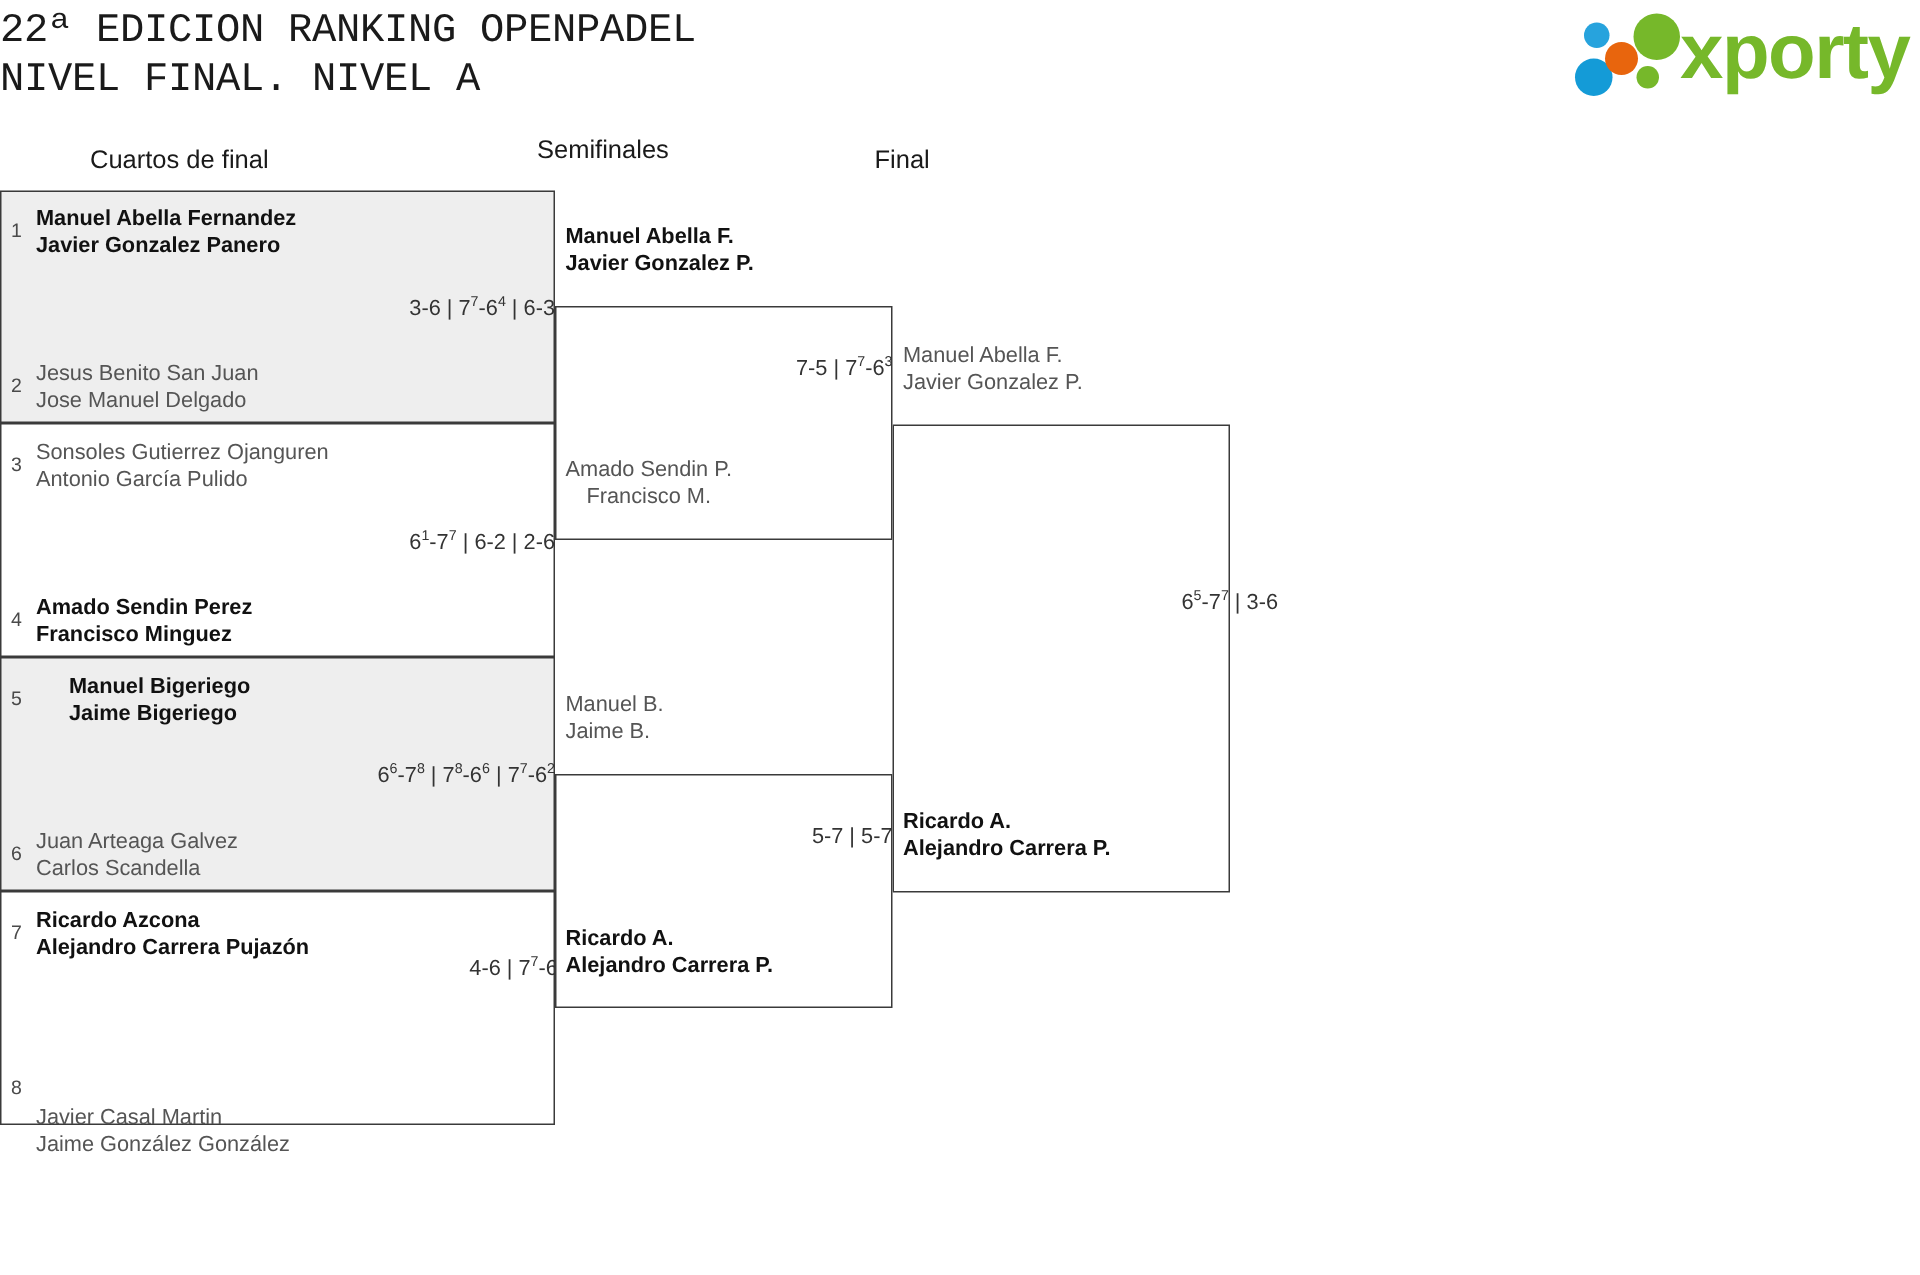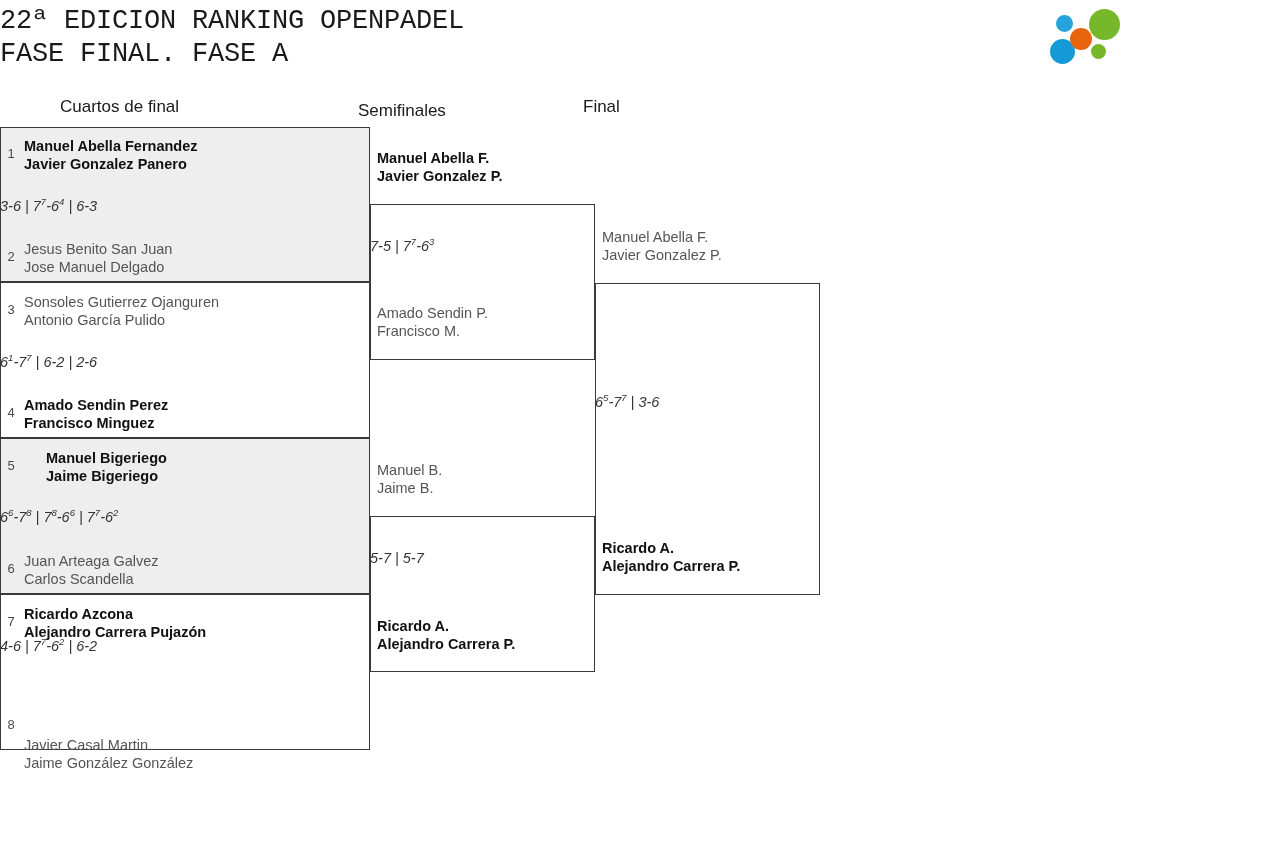--- a/index.html
+++ b/index.html
@@ -83,48 +83,48 @@
     white-space: nowrap;
   }
   .team .ln { display: block; }
   .team.winner { color: #111111; font-weight: 700; }
   .team.loser  { color: #555555; font-weight: 400; }
 
   .score {
     position: absolute;
     font-size: 14.5px;
     color: #333333;
-    text-align: left;
-    white-space: nowrap;
-    font-style: italic;
+    text-align: right;
+    white-space: nowrap;
   }
   .score sup { font-size: 9.5px; vertical-align: super; line-height: 0; }
 </style>
 </head>
 <body>
 
 <div id="root">
 
   <div class="title-block">
     <div class="title-line l1">22ª EDICION RANKING OPENPADEL</div>
-    <div class="title-line">FASE FINAL. FASE A</div>
+    <div class="title-line">NIVEL FINAL. NIVEL A</div>
   </div>
 
   <div class="logo">
     <div class="logo-dots">
       <span class="dot dot-blue-sm"></span>
       <span class="dot dot-blue-lg"></span>
       <span class="dot dot-orange"></span>
       <span class="dot dot-green-lg"></span>
       <span class="dot dot-green-sm"></span>
     </div>
+    <div class="logo-word">xporty</div>
   </div>
 
   <div class="round-head" style="left:60px; top:97px; width:250px;">Cuartos de final</div>
-  <div class="round-head" style="left:358px; top:101px; width:250px;">Semifinales</div>
+  <div class="round-head" style="left:358px; top:90px; width:250px;">Semifinales</div>
   <div class="round-head" style="left:583px; top:97px; width:250px;">Final</div>
 
   <div class="box shaded" style="left:0px; top:127px; width:370px; height:155px;"></div>
   <div class="seed" style="left:0px; top:146px;">1</div>
   <div class="team winner" style="left:24px; top:137px;">
     <span class="ln">Manuel Abella Fernandez</span>
     <span class="ln">Javier Gonzalez Panero</span>
   </div>
   <div class="score" style="left:0px; top:198px; width:370px;">
     3-6 | 7<sup>7</sup>-6<sup>4</sup> | 6-3
@@ -181,21 +181,21 @@
   </div>
 
   <div class="box plain" style="left:370px; top:204px; width:225px; height:156px;"></div>
   <div class="team winner" style="left:377px; top:149px;">
     <span class="ln">Manuel Abella F.</span>
     <span class="ln">Javier Gonzalez P.</span>
   </div>
   <div class="score" style="left:370px; top:238px; width:225px;">
     7-5 | 7<sup>7</sup>-6<sup>3</sup>
   </div>
-  <div class="team loser" style="left:377px; top:304px;">
+  <div class="team loser" style="left:377px; top:304px;text-align:center;">
     <span class="ln">Amado Sendin P.</span>
     <span class="ln">Francisco M.</span>
   </div>
 
   <div class="box plain" style="left:370px; top:516px; width:225px; height:156px;"></div>
   <div class="team loser" style="left:377px; top:461px;">
     <span class="ln">Manuel B.</span>
     <span class="ln">Jaime B.</span>
   </div>
   <div class="score" style="left:370px; top:550px; width:225px;">

